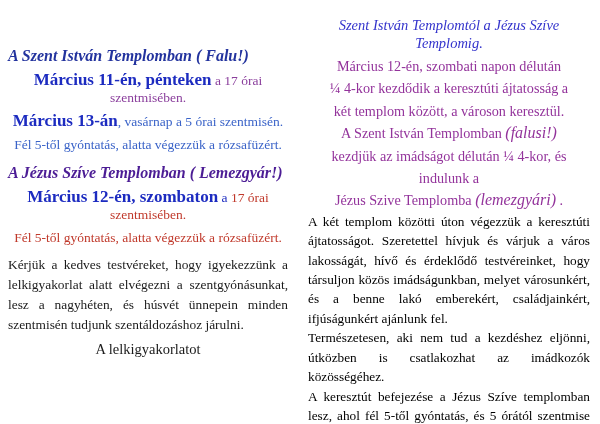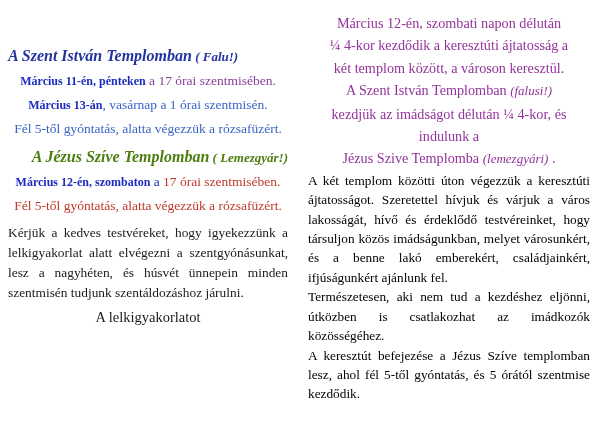--- a/index.html
+++ b/index.html
@@ -22,28 +22,28 @@
     font-size: 17px; line-height: 21px;
     color: #5f3f9e;
     letter-spacing: 0.2px;
   }
   .heading {
     font-style: italic; font-weight: bold;
     font-size: 16px; line-height: 19px;
     margin-top: 10px;
   }
   .heading.navy { color: #23339e; }
-  .heading.blue { color: #4d7c0f; text-align: right; }
-  .note { font-size: 13px; font-weight: bold; font-style: italic; }
+  .heading.blue { color: #4c1d95; }
+  .note { font-size: 16px; font-weight: bold; font-style: italic; }
   .dateline {
     text-align: center;
     font-size: 13.5px; line-height: 17px;
     margin-top: 6px;
   }
-  .dbold { font-weight: bold; font-size: 12px; }
+  .dbold { font-weight: bold; font-size: 17px; }
   .c-dateblue { color: #1c2bc0; }
   .c-violet   { color: #8a3e9c; }
   .c-medblue  { color: #3a63c8; }
   .c-orange   { color: #c0392b; }
   .lpara {
     margin-top: 9px;
     font-size: 13.4px; line-height: 20px;
     text-align: justify;
     color: #1a1a1a;
   }
@@ -89,41 +89,42 @@
 
     <div class="heading navy">
       <span>A Szent István Templomban</span><span class="note"> ( Falu!)</span>
     </div>
 
     <div class="dateline">
       <span class="dbold c-dateblue">Március 11-én, pénteken</span><span class="c-violet"> a 17 órai szentmisében.</span>
     </div>
 
     <div class="dateline">
-      <span class="dbold c-dateblue">Március 13-án</span><span class="c-medblue">, vasárnap a 1 órai szentmisén.</span>
+      <span class="dbold c-dateblue">Március 13-án</span><span class="c-medblue">, vasárnap a 5 órai szentmisén.</span>
     </div>
     <div class="dateline c-medblue">Fél 5-től gyóntatás, alatta végezzük a rózsafüzért.</div>
 
     <div class="heading blue">
       <span>A Jézus Szíve Templomban</span><span class="note"> ( Lemezgyár!)</span>
     </div>
 
     <div class="dateline">
       <span class="dbold c-dateblue">Március 12-én, szombaton</span><span class="c-dateblue"> a </span><span class="c-orange">17 órai szentmisében.</span>
     </div>
     <div class="dateline c-orange">Fél 5-től gyóntatás, alatta végezzük a rózsafüzért.</div>
 
     <div class="lpara">Kérjük a kedves testvéreket, hogy igyekezzünk a lelkigyakorlat alatt elvégezni a szentgyónásunkat, lesz a nagyhéten, és húsvét ünnepein minden szentmisén tudjunk szentáldozáshoz járulni.</div>
 
     <div class="closing first">A lelkigyakorlatot</div>
 
   </div>
 
   <div class="col right">
 
+    <div class="rsub">Szent István Templomtól a Jézus Szíve Templomig.</div>
 
     <div class="sched">
       <div>Március 12-én, szombati napon délután</div>
       <div>¼ 4-kor kezdődik a keresztúti ájtatosság a</div>
       <div>két templom között, a városon keresztül.</div>
       <div>
         <span>A Szent István Templomban </span><span class="note">(falusi!)</span>
       </div>
       <div>kezdjük az imádságot délután ¼ 4-kor, és indulunk a</div>
       <div>

